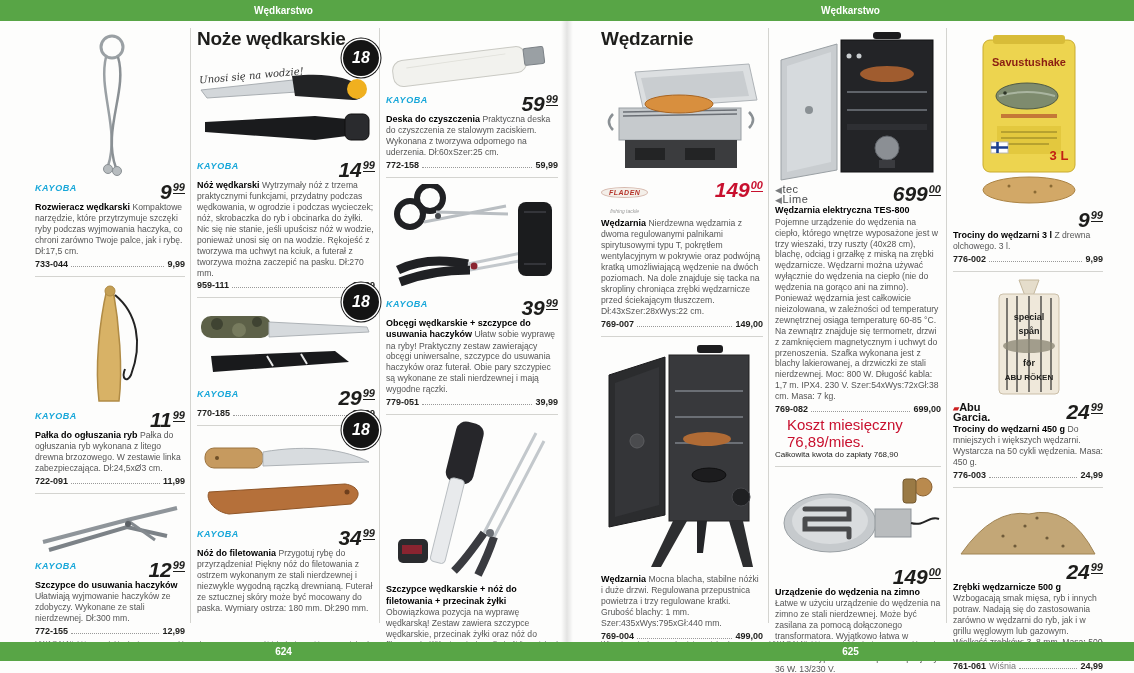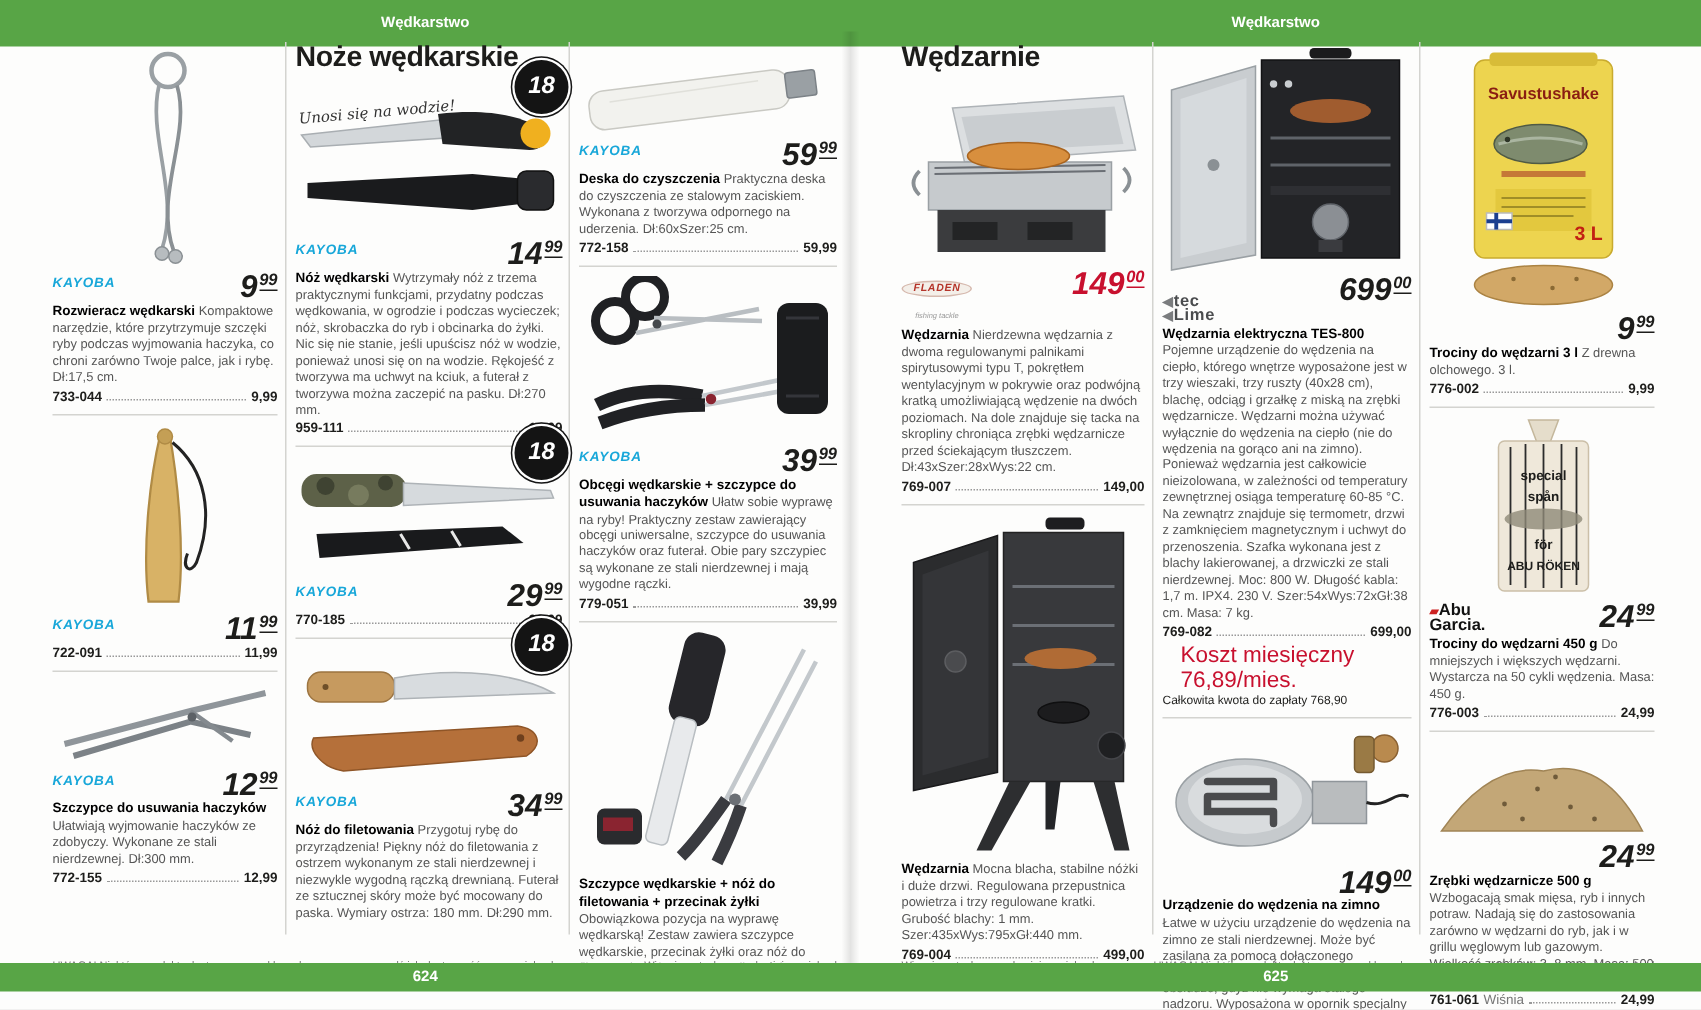--- a/index.html
+++ b/index.html
@@ -1,20 +1,20 @@
 <!DOCTYPE html>
 <html><head>
 <meta charset="utf-8">
 <style>
   html,body{margin:0;padding:0;background:#e8e8e8;}
   .spread{position:relative;width:1134px;height:673px;background:#fdfdfc;overflow:hidden;
           font-family:"Liberation Sans",sans-serif;color:#444;}
   
   .bar{position:absolute;left:0;width:1134px;background:#58a546;}
-  .bar.top{top:0;height:31px;}
+  .bar.top{top:0;height:21px;}
   .bar.bottom{bottom:12px;height:19px;}
   .bar .half{position:absolute;top:0;height:100%;width:567px;display:flex;align-items:center;justify-content:center;
              color:#fff;font-size:10px;font-weight:bold;}
   .half.l{left:0;} .half.r{left:567px;}
   
   .fold{position:absolute;left:561px;top:21px;bottom:19px;width:12px;
         background:linear-gradient(to right,rgba(0,0,0,0),rgba(0,0,0,.10),rgba(0,0,0,0));}
   
   .col{position:absolute;top:28px;}
   #colA{left:35px;width:150px;}
@@ -29,21 +29,21 @@
   
   .p{position:relative;}
   .ibox{position:relative;margin:2px 0 3px;}
   .meta{display:flex;justify-content:space-between;align-items:flex-start;margin:1px 0 1px;}
   .brand{color:#18a7d9;font-weight:bold;font-style:italic;font-size:9px;letter-spacing:.6px;}
   .brand.rapala{color:#1d1d28;font-size:13px;font-weight:900;text-shadow:0 0 1px #b22;}
   .brand.axley{color:#2a2a2a;font-family:"DejaVu Serif",serif;font-style:italic;font-size:16px;font-weight:bold;}
   .fladen{display:inline-block;border:1px solid #d6b9ae;border-radius:50%;padding:1px 7px;color:#b5342a;
           font-size:7px;font-weight:bold;font-style:italic;letter-spacing:.5px;background:#f4efe9;}
   .fladen-tag{font-size:5px;color:#999;font-style:italic;}
-  .teclime{color:#4a4c4e;font-weight:bold;font-size:11px;line-height:.85;letter-spacing:.5px;margin-top:12px;}
+  .teclime{color:#4a4c4e;font-weight:normal;font-size:11px;line-height:.85;letter-spacing:.5px;}
   .teclime .tri{color:#7a7c7e;font-size:9px;}
   .abu{color:#111;font-weight:900;font-size:11px;line-height:.9;}
   .abu .flag{color:#c22;font-size:8px;}
   .price{font-size:21px;font-weight:bold;font-style:italic;color:#1d1d1b;line-height:.8;white-space:nowrap;}
   .price sup{font-size:11px;border-bottom:1.5px solid #1d1d1b;margin-left:1px;}
   .t{margin:1px 0 2px;font-size:8.6px;line-height:1.27;color:#555;}
   .t b{color:#000;font-size:9px;}
   .cl{display:flex;align-items:baseline;font-size:9px;font-weight:bold;color:#1d1d1b;margin:1px 0;}
   .cl .nm{font-weight:normal;color:#777;margin-left:3px;}
   .ld{flex:1;border-bottom:1.6px dotted #999;margin:0 3px 2px;}
@@ -116,20 +116,21 @@
         <svg width="150" height="125" viewBox="0 0 150 125">
           <path d="M72 6 C64 40 60 85 64 118 L84 118 C88 85 84 40 78 6 Z" fill="#d8b266" stroke="#b08b45" stroke-width="1.5"></path>
           <circle cx="75" cy="8" r="5" fill="#c49f55" stroke="#b08b45"></circle>
           <path d="M80 12 C102 30 108 60 96 92 C92 100 86 96 90 86" fill="none" stroke="#232323" stroke-width="2"></path>
         </svg>
       </div>
       <div class="meta">
         <span class="brand">KAYOBA</span>
         <span class="price"><span>11</span><sup>99</sup></span>
       </div>
+      <p class="t"><b>Pałka do ogłuszania ryb</b> <span>Pałka do ogłuszania ryb wykonana z litego drewna brzozowego. W zestawie linka zabezpieczająca. Dł:24,5xØ3 cm.</span></p>
       <div class="cl">
           <span>722-091</span>
           <span class="ld"></span>
           <span>11,99</span>
         </div>
       <div class="hr"></div>
     </div>
 
     <div class="p">
       <div class="ibox">

